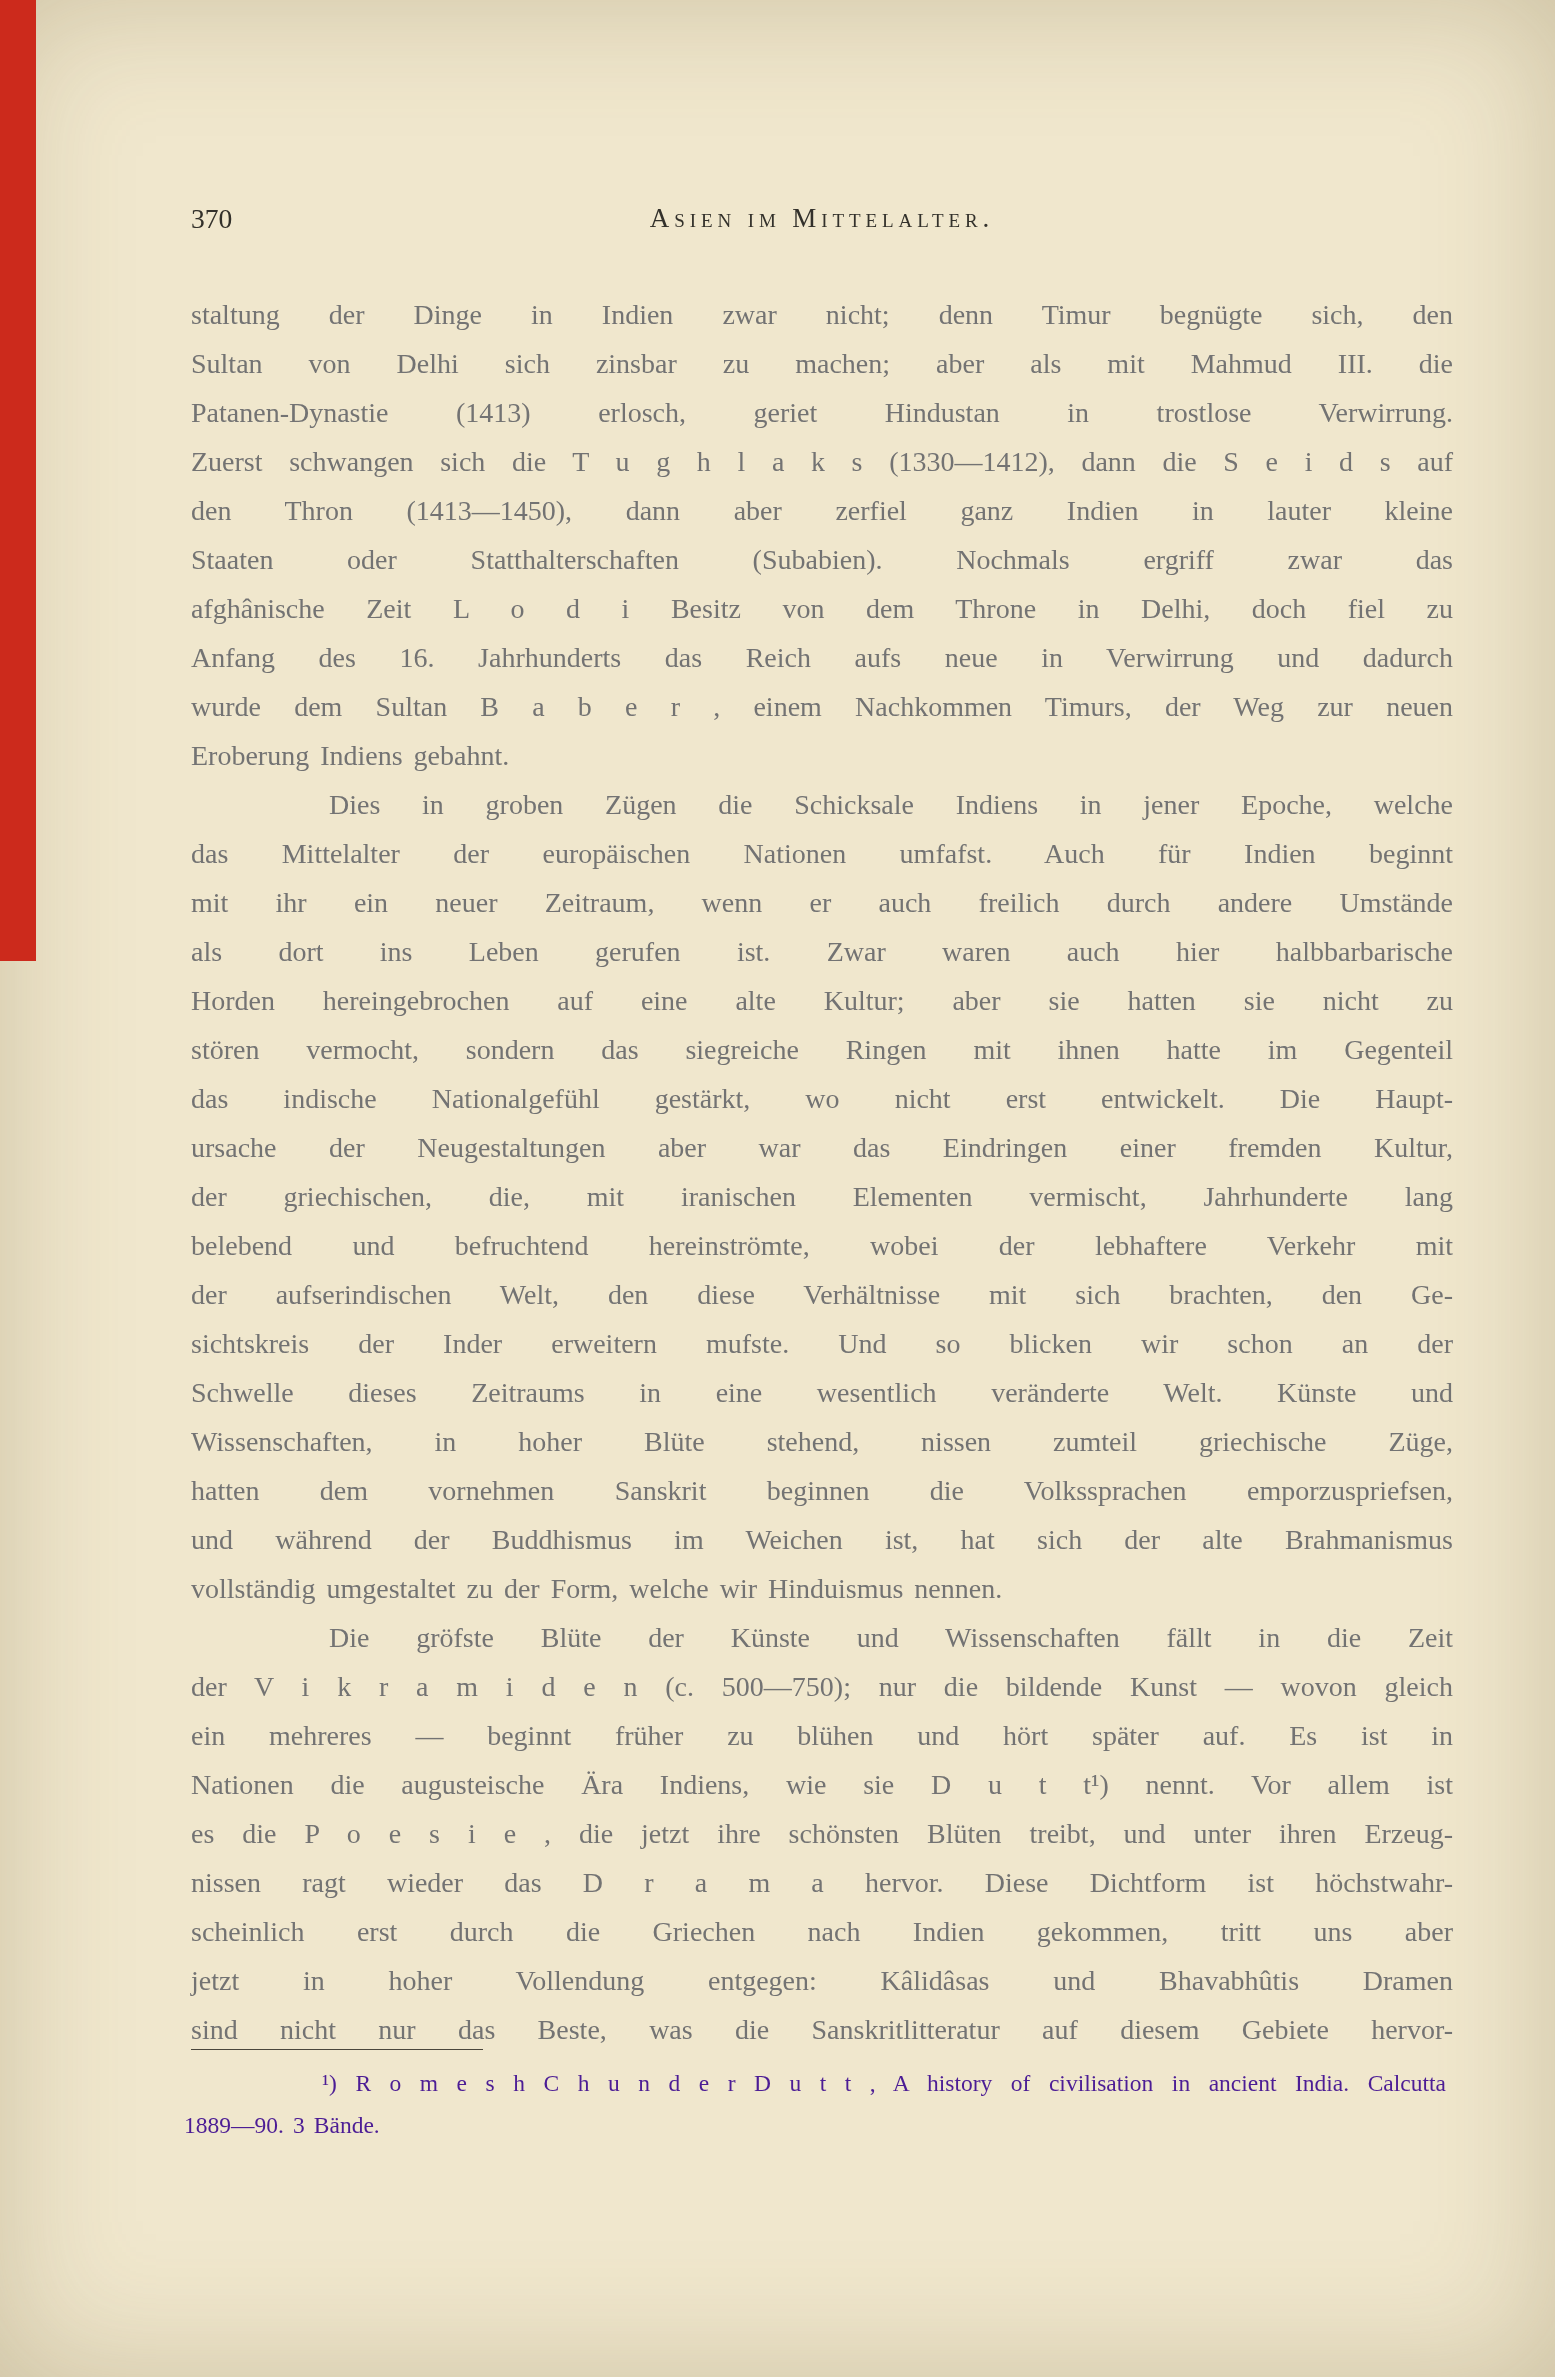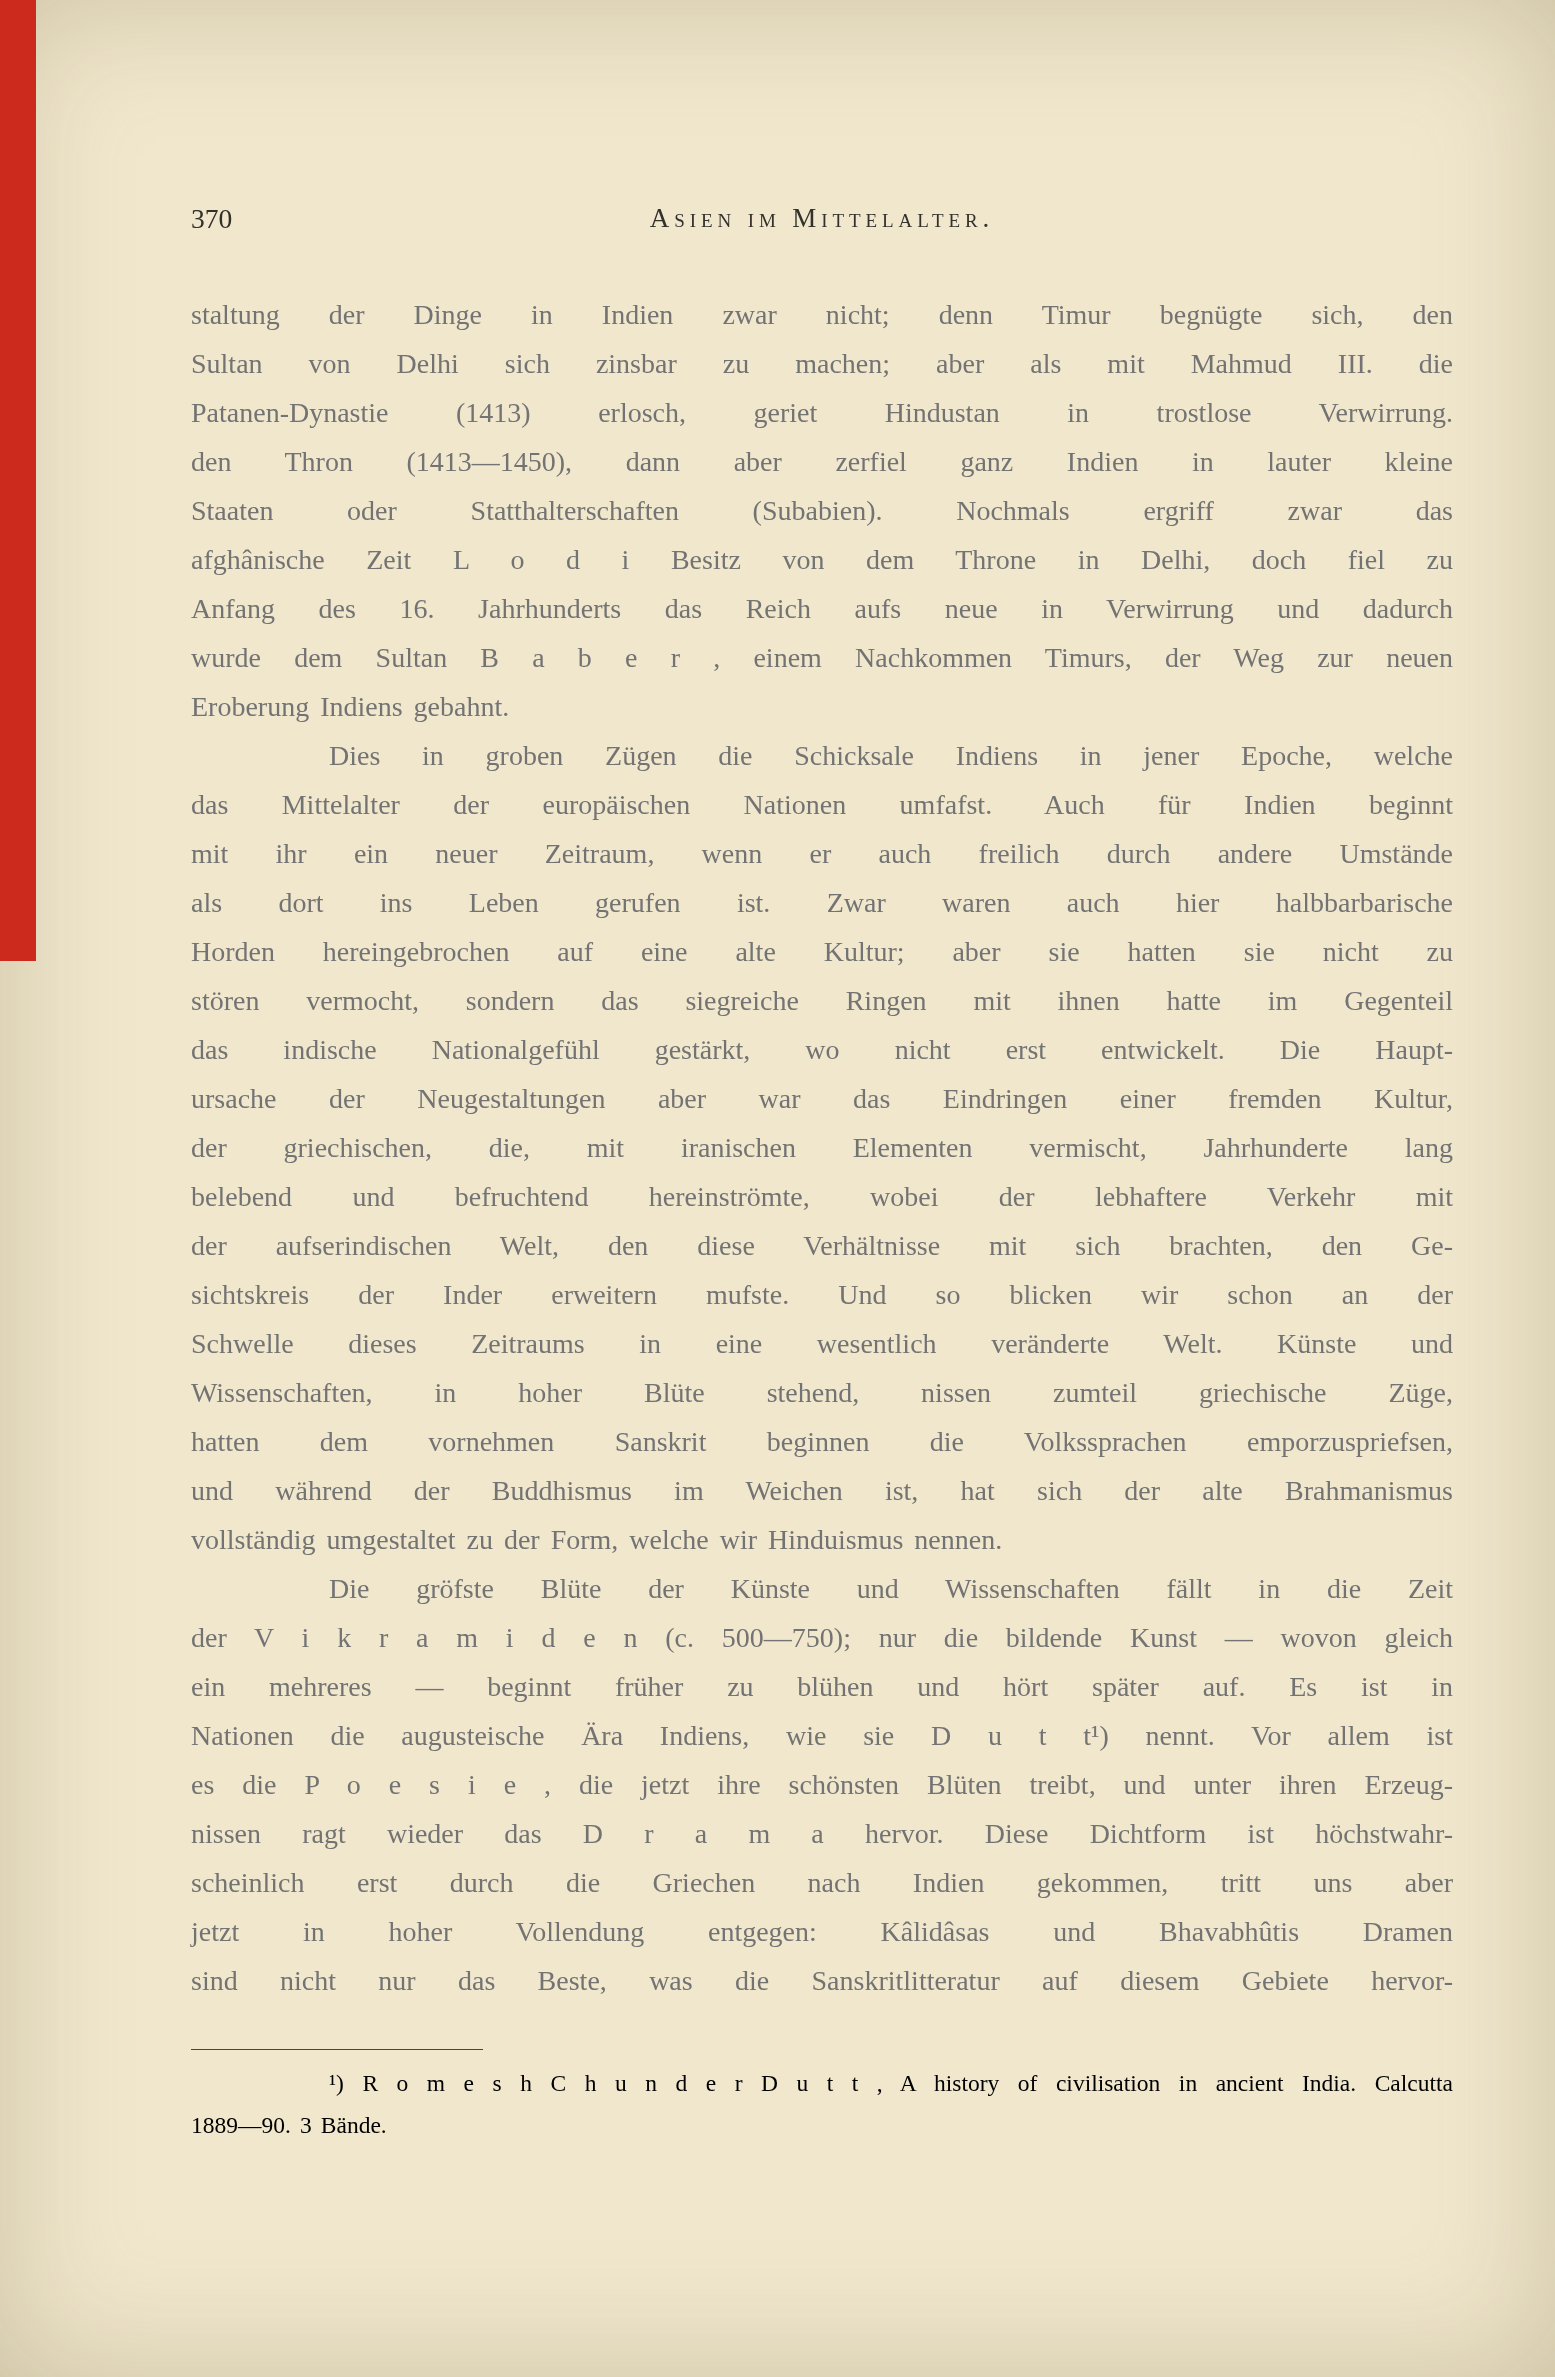--- a/index.html
+++ b/index.html
@@ -66,24 +66,24 @@
   }
   .footnote-rule {
     position: absolute;
     left: 191px;
     top: 2049px;
     width: 292px;
     border-top: 1.6px solid #4a463c;
   }
   .footnote {
     position: absolute;
-    left: 191px;
+    left: 184px;
     top: 2062px;
     width: 1262px;
-    color: #000000;
+    color: #4c1d95;
     font-size: 23.5px;
     line-height: 42px;
     word-spacing: 3.2px;
   }
   .footnote .line.indent {
     padding-left: 138px;
   }
 </style>
 </head>
 <body style="background: rgb(240, 231, 205);">
@@ -94,20 +94,21 @@
 
   <div class="header">
     <span class="page-number">370</span>
     <div class="running-title">Asien im Mittelalter.</div>
   </div>
 
   <div class="body-text">
       <div class="line">staltung der Dinge in Indien zwar nicht; denn Timur begnügte sich, den</div>
       <div class="line">Sultan von Delhi sich zinsbar zu machen; aber als mit Mahmud III. die</div>
       <div class="line">Patanen-Dynastie (1413) erlosch, geriet Hindustan in trostlose Verwirrung.</div>
+      <div class="line">Zuerst schwangen sich die T u g h l a k s (1330—1412), dann die S e i d s auf</div>
       <div class="line">den Thron (1413—1450), dann aber zerfiel ganz Indien in lauter kleine</div>
       <div class="line">Staaten oder Statthalterschaften (Subabien). Nochmals ergriff zwar das</div>
       <div class="line">afghânische Zeit L o d i Besitz von dem Throne in Delhi, doch fiel zu</div>
       <div class="line">Anfang des 16. Jahrhunderts das Reich aufs neue in Verwirrung und dadurch</div>
       <div class="line">wurde dem Sultan B a b e r , einem Nachkommen Timurs, der Weg zur neuen</div>
       <div class="line no-justify">Eroberung Indiens gebahnt.</div>
       <div class="line indent">Dies in groben Zügen die Schicksale Indiens in jener Epoche, welche</div>
       <div class="line">das Mittelalter der europäischen Nationen umfafst.  Auch für Indien beginnt</div>
       <div class="line">mit ihr ein neuer Zeitraum, wenn er auch freilich durch andere Umstände</div>
       <div class="line">als dort ins Leben gerufen ist.  Zwar waren auch hier halbbarbarische</div>

